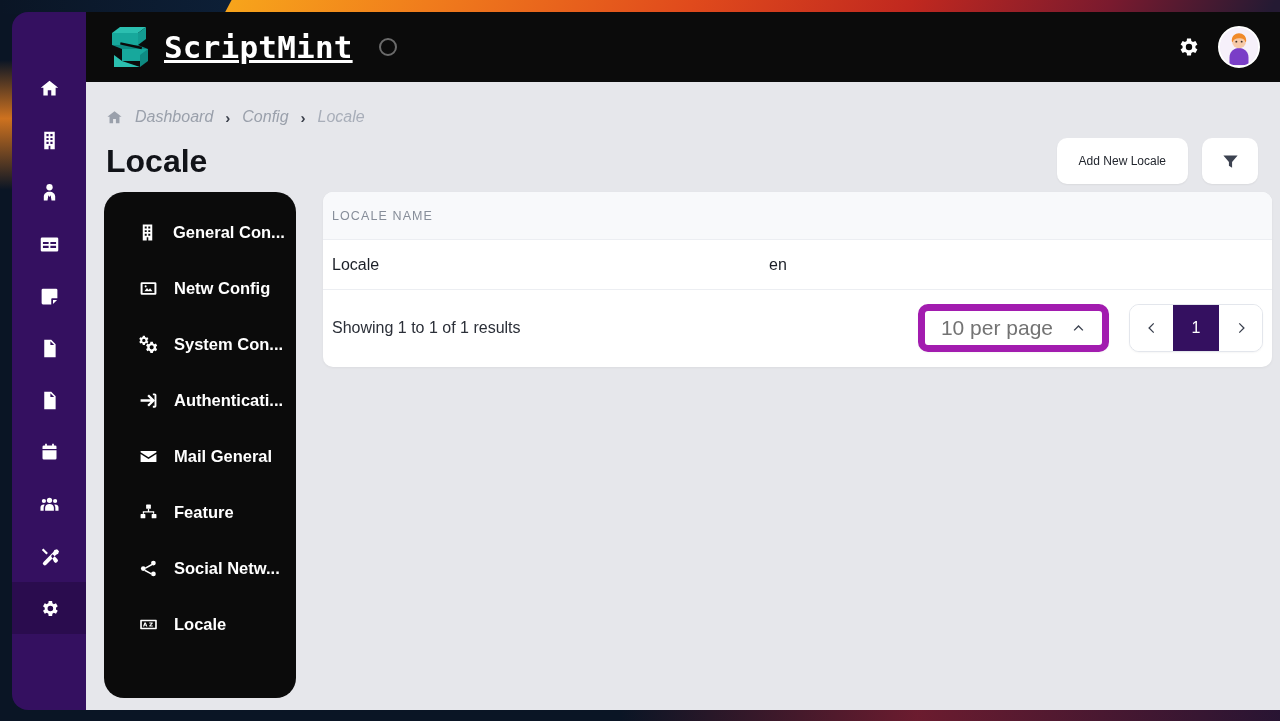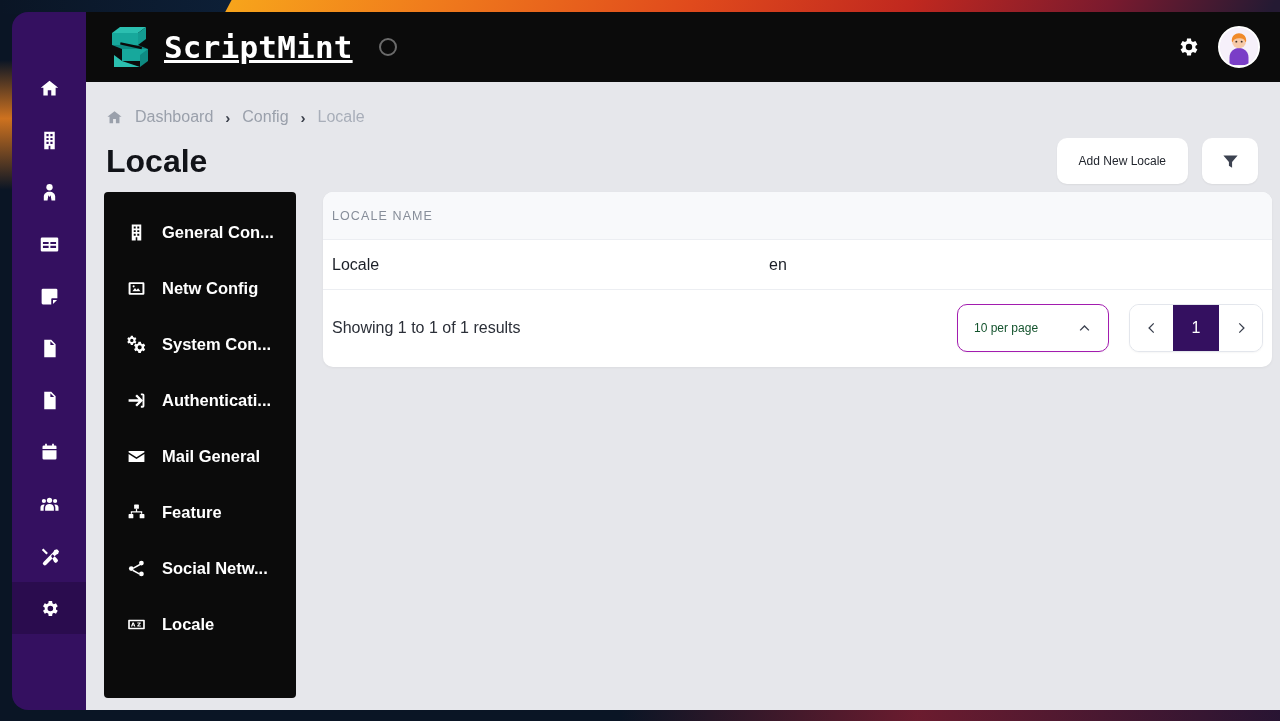--- a/index.html
+++ b/index.html
@@ -88,21 +88,21 @@
     cursor: pointer;
   }
 
   
   .breadcrumb {
     position: absolute; left: 20px; top: 96px;
     display: flex; align-items: center; gap: 12px;
     font-size: 16px; color: #9aa0ab;
   }
   .breadcrumb svg { width: 17px; height: 17px; fill: #9aa0ab; display: block; }
-  .crumb { cursor: pointer; }
+  .crumb { cursor: pointer; font-style: italic; }
   .crumb.last { color: #a8aeb9; }
   .chev { font-size: 15px; color: #3a3f4a; font-weight: 700; }
 
   
   .title-row {
     position: absolute; left: 20px; top: 126px; width: 1152px;
     display: flex; align-items: center;
   }
   .page-title { font-size: 32px; font-weight: 700; color: #111318; }
   .actions { margin-left: auto; display: flex; align-items: center; gap: 14px; }
@@ -115,21 +115,21 @@
   .btn-icon {
     background: #ffffff; border: none; border-radius: 10px;
     width: 56px; height: 46px; display: flex; align-items: center; justify-content: center;
     cursor: pointer; box-shadow: 0 1px 2px rgba(0,0,0,.06);
   }
   .btn-icon svg { width: 19px; height: 19px; fill: #3c4250; display: block; }
 
   
   .config-card {
     position: absolute; left: 18px; top: 180px; width: 192px; height: 506px;
-    background: #0b0b0b; border-radius: 4px; padding: 12px 0;
+    background: #0b0b0b; border-radius: 20px; padding: 12px 12px;
     overflow: hidden;
   }
   .cfg-item {
     height: 56px; display: flex; align-items: center; gap: 16px;
     padding-left: 22px; color: #ffffff; cursor: pointer; white-space: nowrap;
   }
   .cfg-item .ico { width: 20px; display: flex; align-items: center; justify-content: center; }
   .cfg-item .ico svg { width: 19px; height: 19px; fill: #ffffff; display: block; }
   .cfg-item .lbl { font-size: 16.5px; font-weight: 700; }
 
@@ -152,23 +152,23 @@
   .trow {
     height: 50px; display: flex; align-items: center; border-bottom: 1px solid #eceef2;
   }
   .td { font-size: 16px; color: #1b1f27; }
   .tfoot {
     height: 76px; display: flex; align-items: center; padding: 0 9px;
   }
   .showing { font-size: 16px; color: #2b2f38; }
   .foot-right { margin-left: auto; display: flex; align-items: center; gap: 20px; }
   .perpage {
-    height: 48px; min-width: 152px; background: #fff; border: 1px solid #a21caf;
+    height: 48px; min-width: 152px; background: #fff; border: 7px solid #a21caf;
     border-radius: 10px; display: flex; align-items: center; gap: 18px;
-    padding: 0 16px; font-size: 12px; color: #14532d; cursor: pointer;
+    padding: 0 16px; font-size: 21px; color: #737373; cursor: pointer;
     box-shadow: 0 1px 2px rgba(0,0,0,.04);
   }
   .perpage .caret { margin-left: auto; }
   .perpage svg { width: 15px; height: 15px; fill: none; stroke: #3c4250; stroke-width: 2.2; display: block; }
   .pager {
     height: 48px; display: flex; align-items: stretch; background: #fff;
     border: 1px solid #e3e6ec; border-radius: 10px; overflow: hidden;
     box-shadow: 0 1px 2px rgba(0,0,0,.04);
   }
   .pg {

